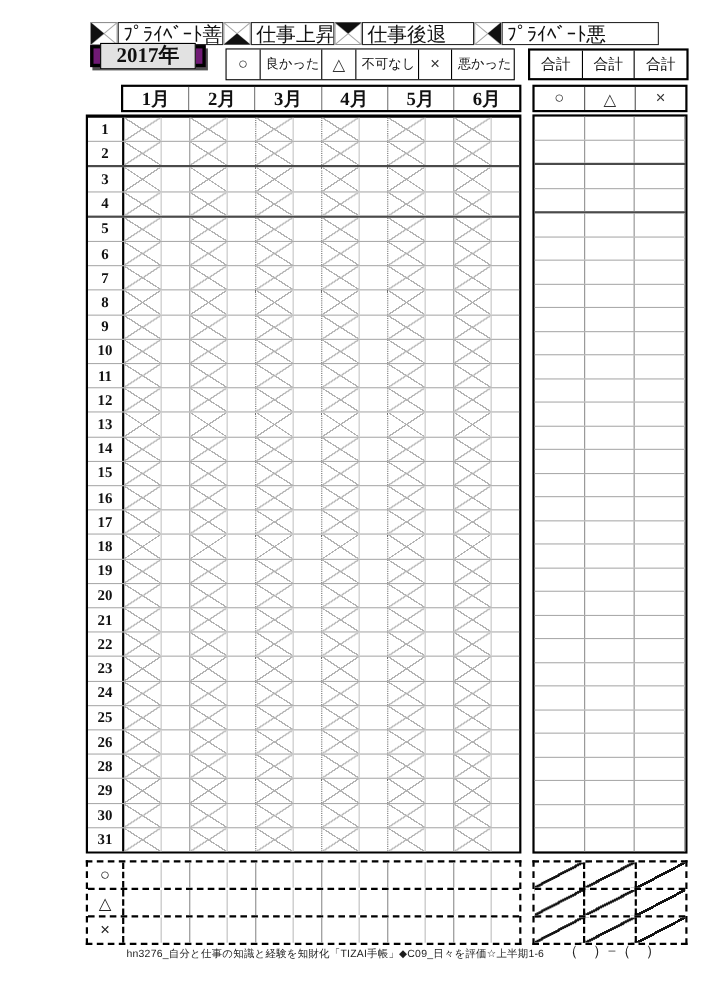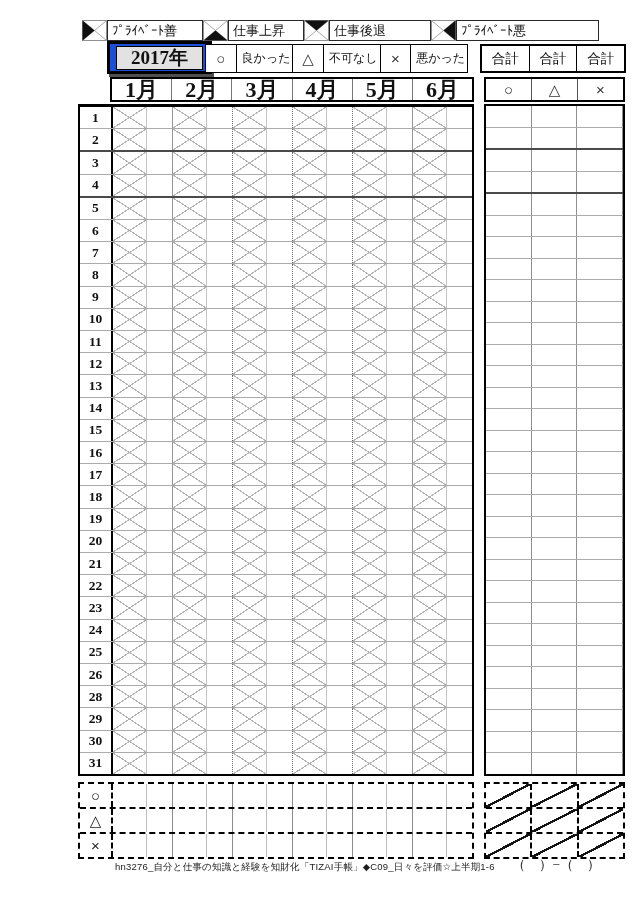--- a/index.html
+++ b/index.html
@@ -4,46 +4,46 @@
 <style>
   html,body{margin:0;padding:0;background:#fff;}
   #page{position:relative;width:640px;height:907px;background:#ffffff;overflow:hidden;
         font-family:"Liberation Sans","DejaVu Sans",sans-serif;color:#111;}
   *{box-sizing:border-box;}
 
   
   #quad-legend{position:absolute;left:82px;top:20px;height:21px;display:flex;align-items:stretch;}
   .q-icon{width:25px;height:21px;flex:0 0 25px;display:block;}
   .q-box{height:21px;border:1px solid #2a2a2a;background:#fff;display:flex;align-items:center;
-         padding:0 4px;font-size:13px;white-space:nowrap;overflow:hidden;}
+         padding:0 4px;font-size:18px;white-space:nowrap;overflow:hidden;}
   .q-box-0{width:96px;} .q-box-1{width:76px;} .q-box-2{width:102px;} .q-box-3{width:143px;}
 
   
-  #year-badge{position:absolute;left:82px;top:41px;width:105px;height:33px;border:3px solid #000;
-              background:#1d4ed8;display:flex;align-items:center;justify-content:center;
-              box-shadow:2px 3px 0 rgba(20,20,20,.75);margin-left:25px;}
+  #year-badge{position:absolute;left:82px;top:41px;width:105px;height:20px;border:3px solid #000;
+              background:#701a75;display:flex;align-items:center;justify-content:center;
+              box-shadow:2px 3px 0 rgba(20,20,20,.75);}
   #year-badge .inner{border:1px solid #000;background:#e2e2e2;width:88%;text-align:center;
               font-family:"Liberation Serif","DejaVu Serif",serif;font-weight:bold;font-size:19px;line-height:22px;}
 
   
   #rating-legend{position:absolute;left:205px;top:44px;width:263px;height:29px;display:flex;
                  border:1.5px solid #000;background:#fff;}
   .r-sym{flex:35 1 0;min-width:0;border-right:1px solid #000;display:flex;align-items:center;justify-content:center;font-size:15px;color:#333;}
   .r-lab{flex:60 1 0;min-width:0;border-right:1px solid #000;display:flex;align-items:center;padding-left:5px;font-size:12px;white-space:nowrap;}
   #rating-legend > :last-child{border-right:none;}
 
   
   #totals-row{position:absolute;left:480px;top:44px;width:146px;height:29px;display:flex;border:2px solid #000;}
   .t-cell{flex:1 1 0;border-right:1.5px solid #000;display:flex;align-items:center;justify-content:center;font-size:13.5px;}
   #totals-row > :last-child{border-right:none;}
 
   
   #month-header{position:absolute;left:110px;top:77px;width:364px;height:25px;display:flex;border:2px solid #000;background:#fff;}
   .m-cell{flex:1 1 0;border-right:1px solid #777;display:flex;align-items:center;justify-content:center;
-          font-family:"Liberation Serif","DejaVu Serif",serif;font-weight:bold;font-size:22px;}
+          font-family:"Liberation Serif","DejaVu Serif",serif;font-weight:bold;font-size:17px;}
   #month-header > :last-child{border-right:none;}
 
   
   #summary-header{position:absolute;left:484px;top:77px;width:141px;height:25px;display:flex;border:2px solid #000;background:#fff;}
   .s-cell{flex:1 1 0;border-right:1px solid #555;display:flex;align-items:center;justify-content:center;font-size:15px;color:#333;}
   #summary-header > :last-child{border-right:none;}
 
   
   #day-grid{position:absolute;left:78px;top:104px;width:396px;height:672px;border:2px solid #000;border-top-width:3px;
             display:flex;flex-direction:column;background:#fff;}

